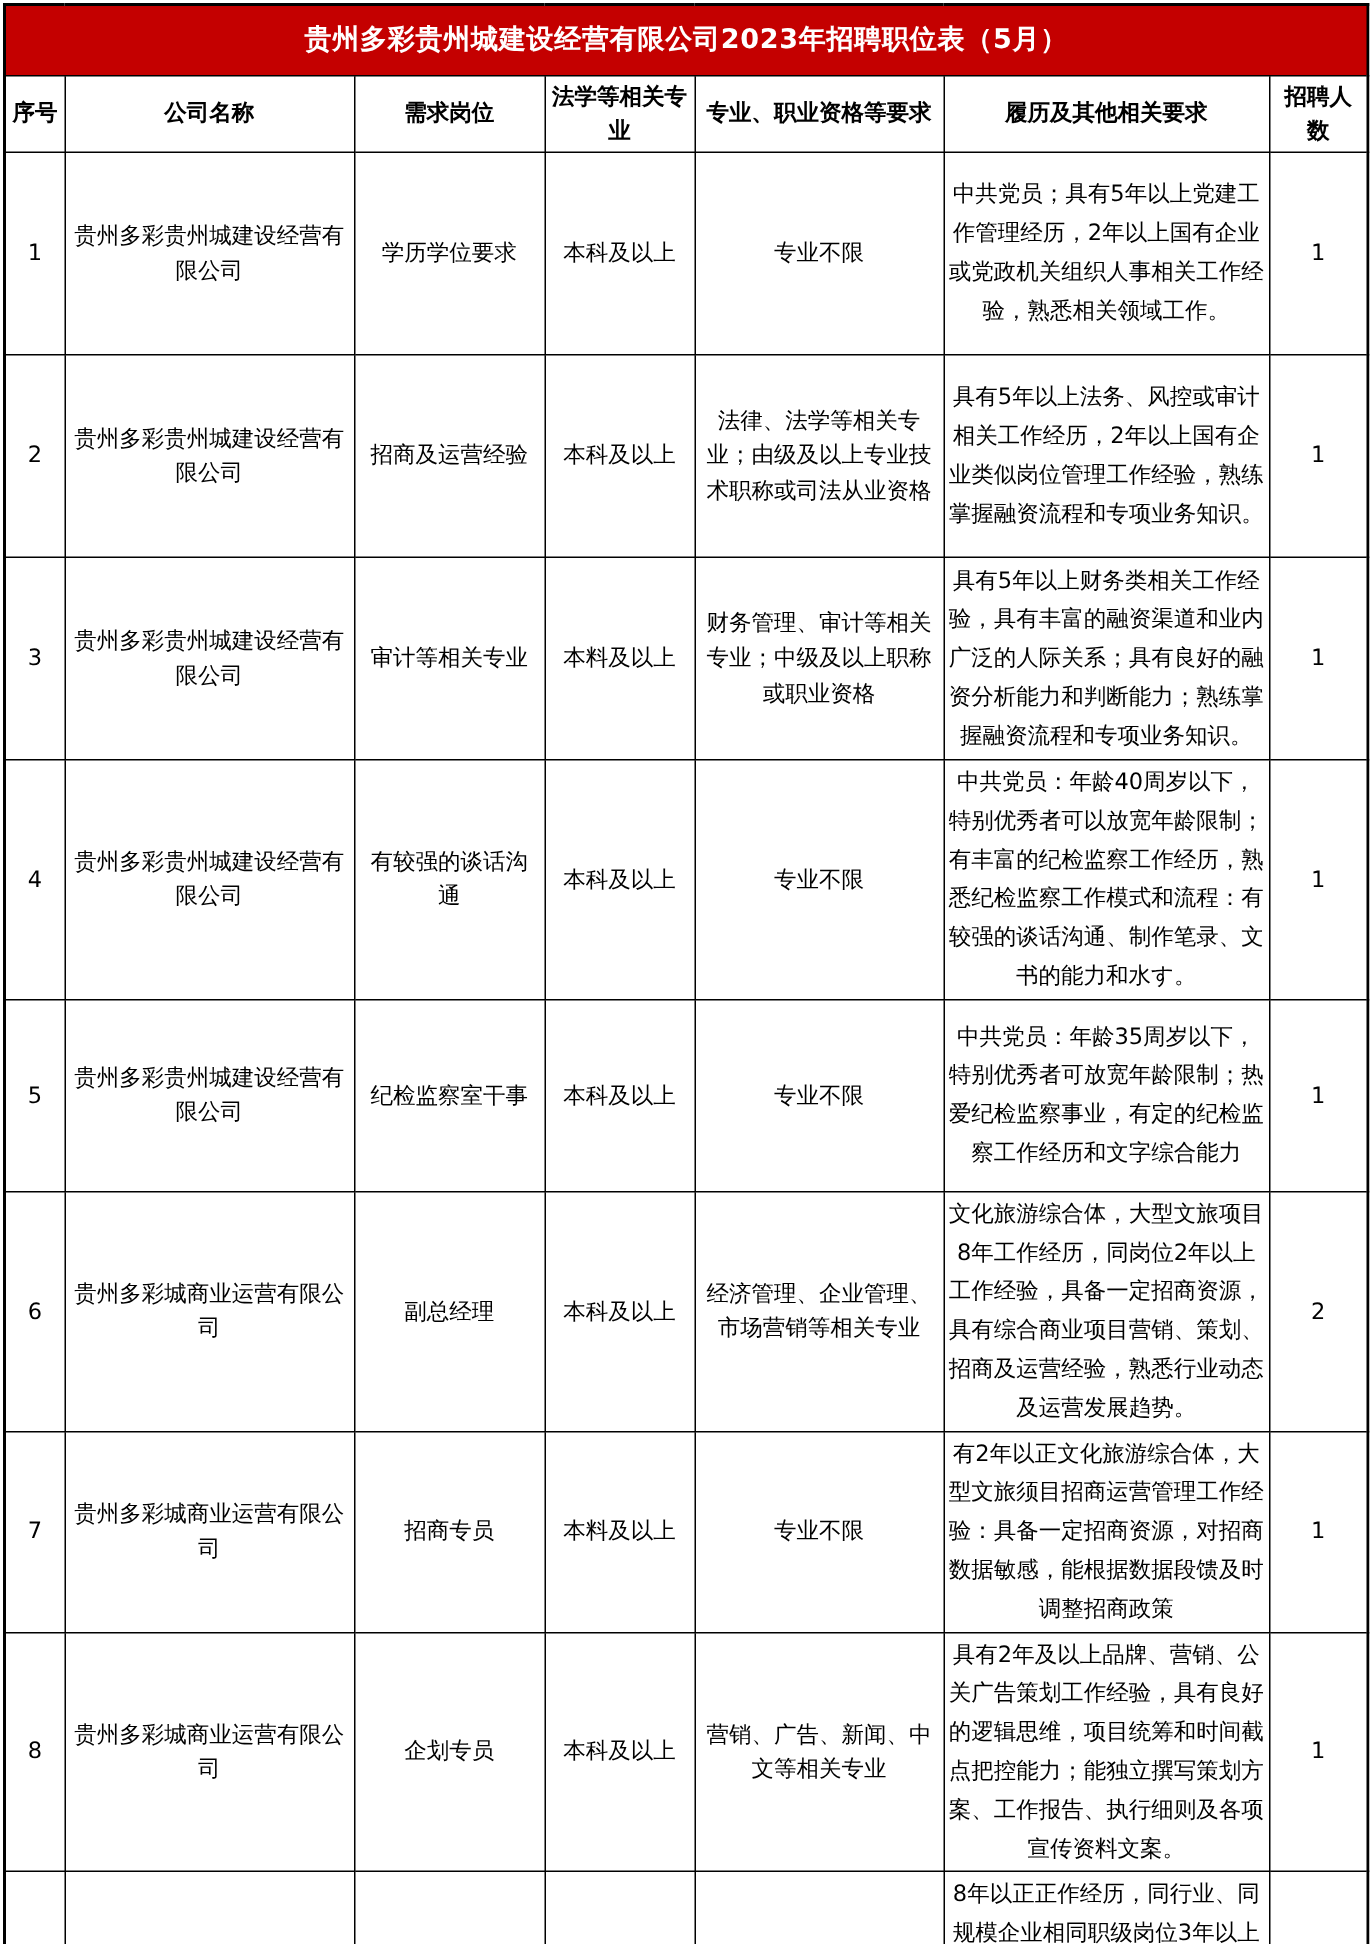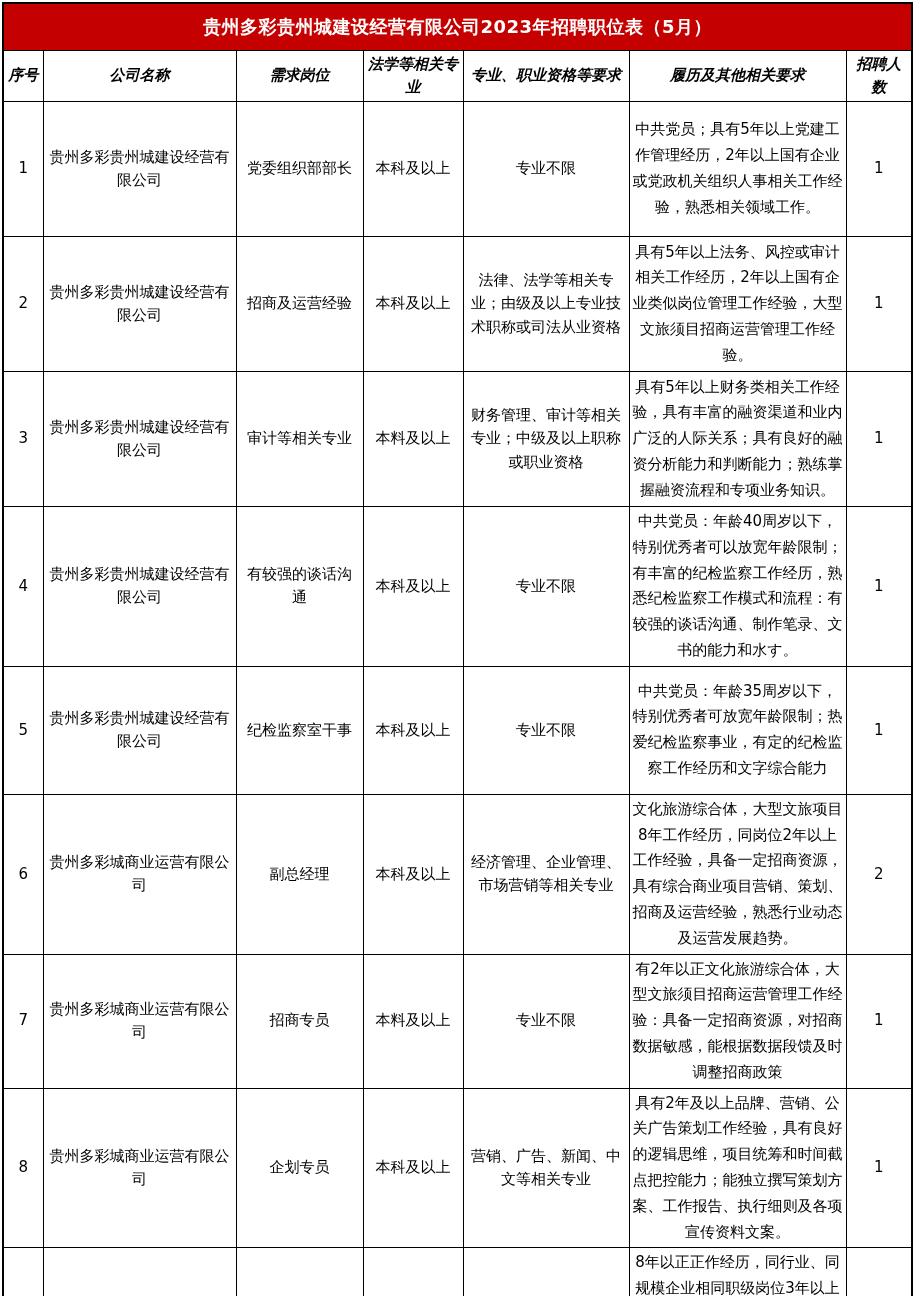--- a/index.html
+++ b/index.html
@@ -33,21 +33,21 @@
     word-break:break-all;
   }
   tr.title-row{height:47px;}
   .title-cell{
     background:var(--header-bg);
     color:var(--header-text);
     font-weight:bold;
     font-size:18px;
     letter-spacing:.5px;
   }
-  tr.head-row{height:48px;font-style:italic;}
+  tr.head-row{height:48px;}
   tr.head-row th{font-weight:bold;font-size:15px;}
   td.exp{line-height:1.72;padding:2px 3px;margin-left:22px;}
   
   tr.r1{height:135px;} tr.r2{height:135px;} tr.r3{height:135px;}
   tr.r4{height:135px;} tr.r5{height:128px;} tr.r6{height:137px;}
   tr.r7{height:132px;} tr.r8{height:133px;} tr.r9{height:131px;}
 </style>
 </head>
 <body>
 
@@ -72,33 +72,33 @@
       <th>法学等相关专业</th>
       <th>专业、职业资格等要求</th>
       <th>履历及其他相关要求</th>
       <th>招聘人数</th>
     </tr>
   </thead>
   <tbody>
     <tr class="r1">
       <td>1</td>
       <td>贵州多彩贵州城建设经营有限公司</td>
-      <td>党委组织部部长</td>
+      <td>学历学位要求</td>
       <td>本科及以上</td>
       <td>专业不限</td>
       <td class="exp">中共党员；具有5年以上党建工作管理经历，2年以上国有企业或党政机关组织人事相关工作经验，熟悉相关领域工作。</td>
       <td>1</td>
     </tr>
     <tr class="r2">
       <td>2</td>
       <td>贵州多彩贵州城建设经营有限公司</td>
       <td>招商及运营经验</td>
       <td>本科及以上</td>
       <td>法律、法学等相关专业；由级及以上专业技术职称或司法从业资格</td>
-      <td class="exp">具有5年以上法务、风控或审计相关工作经历，2年以上国有企业类似岗位管理工作经验，大型文旅须目招商运营管理工作经验。</td>
+      <td class="exp">具有5年以上法务、风控或审计相关工作经历，2年以上国有企业类似岗位管理工作经验，熟练掌握融资流程和专项业务知识。</td>
       <td>1</td>
     </tr>
     <tr class="r3">
       <td>3</td>
       <td>贵州多彩贵州城建设经营有限公司</td>
       <td>审计等相关专业</td>
       <td>本料及以上</td>
       <td>财务管理、审计等相关专业；中级及以上职称或职业资格</td>
       <td class="exp">具有5年以上财务类相关工作经验，具有丰富的融资渠道和业内广泛的人际关系；具有良好的融资分析能力和判断能力；熟练掌握融资流程和专项业务知识。</td>
       <td>1</td>

